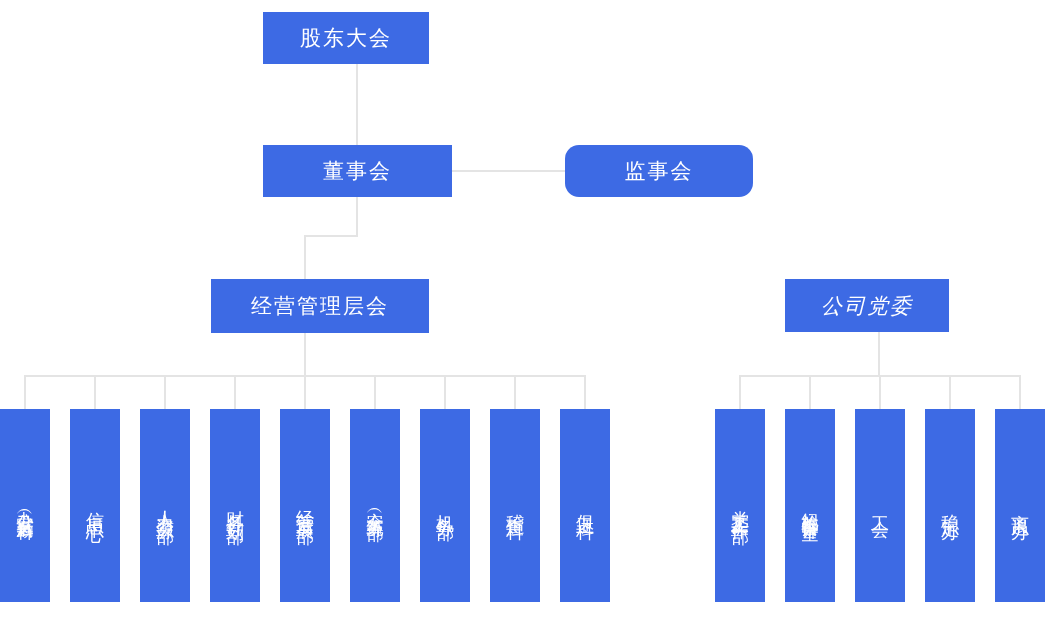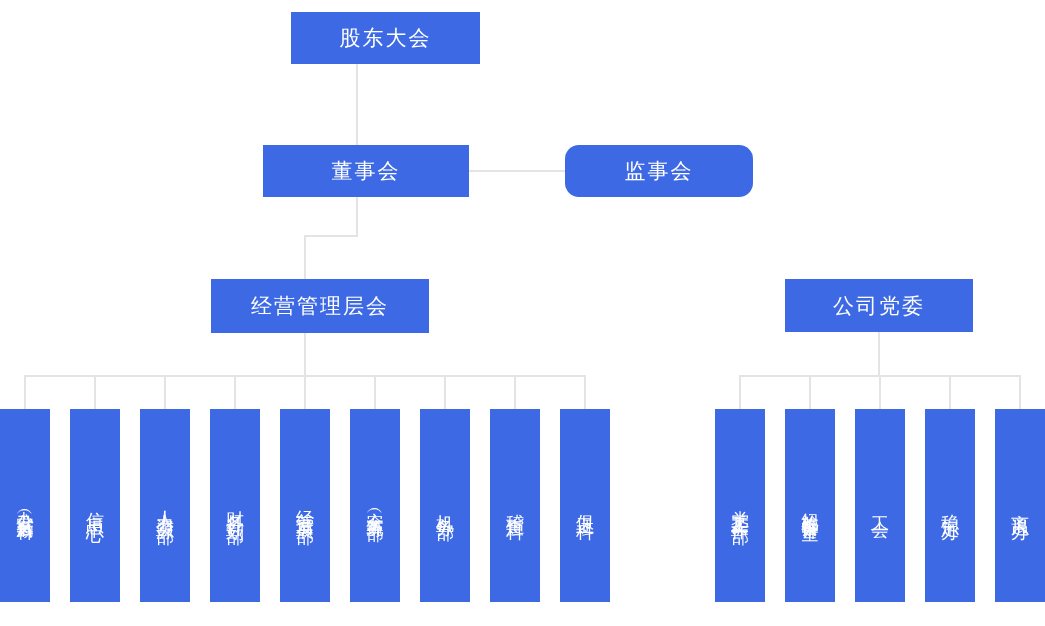--- a/index.html
+++ b/index.html
@@ -82,29 +82,29 @@
   <div class="line vline" style="left:584px;top:375px;height:34px;"></div>
 
   <div class="line vline" style="left:878px;top:332px;height:45px;"></div>
   <div class="line hline" style="left:739px;top:375px;width:282px;"></div>
   <div class="line vline" style="left:739px;top:375px;height:34px;"></div>
   <div class="line vline" style="left:809px;top:375px;height:34px;"></div>
   <div class="line vline" style="left:879px;top:375px;height:34px;"></div>
   <div class="line vline" style="left:949px;top:375px;height:34px;"></div>
   <div class="line vline" style="left:1019px;top:375px;height:34px;"></div>
 
-  <div class="node node-h" style="left:263px;top:12px;width:189px;height:52px;margin-left:28px;">股东大会</div>
+  <div class="node node-h" style="left:263px;top:12px;width:166px;height:52px;">股东大会</div>
 
-  <div class="node node-h" style="left:263px;top:145px;width:206px;height:52px;">董事会</div>
+  <div class="node node-h" style="left:263px;top:145px;width:189px;height:52px;">董事会</div>
 
   <div class="node node-h" style="left:565px;top:145px;width:188px;height:52px;border-radius:14px;">监事会</div>
 
   <div class="node node-h" style="left:211px;top:279px;width:218px;height:54px;">经营管理层会</div>
 
-  <div class="node node-h" style="left:785px;top:279px;width:188px;height:53px;">公司党委</div>
+  <div class="node node-h" style="left:785px;top:279px;width:164px;height:53px;font-style:italic;">公司党委</div>
 
   <div class="node node-v" style="left:0px;">
     <span class="vtext long">办公室（后勤科）</span>
   </div>
   <div class="node node-v" style="left:70px;">
     <span class="vtext">信息中心</span>
   </div>
   <div class="node node-v" style="left:140px;">
     <span class="vtext">人力资源部</span>
   </div>

